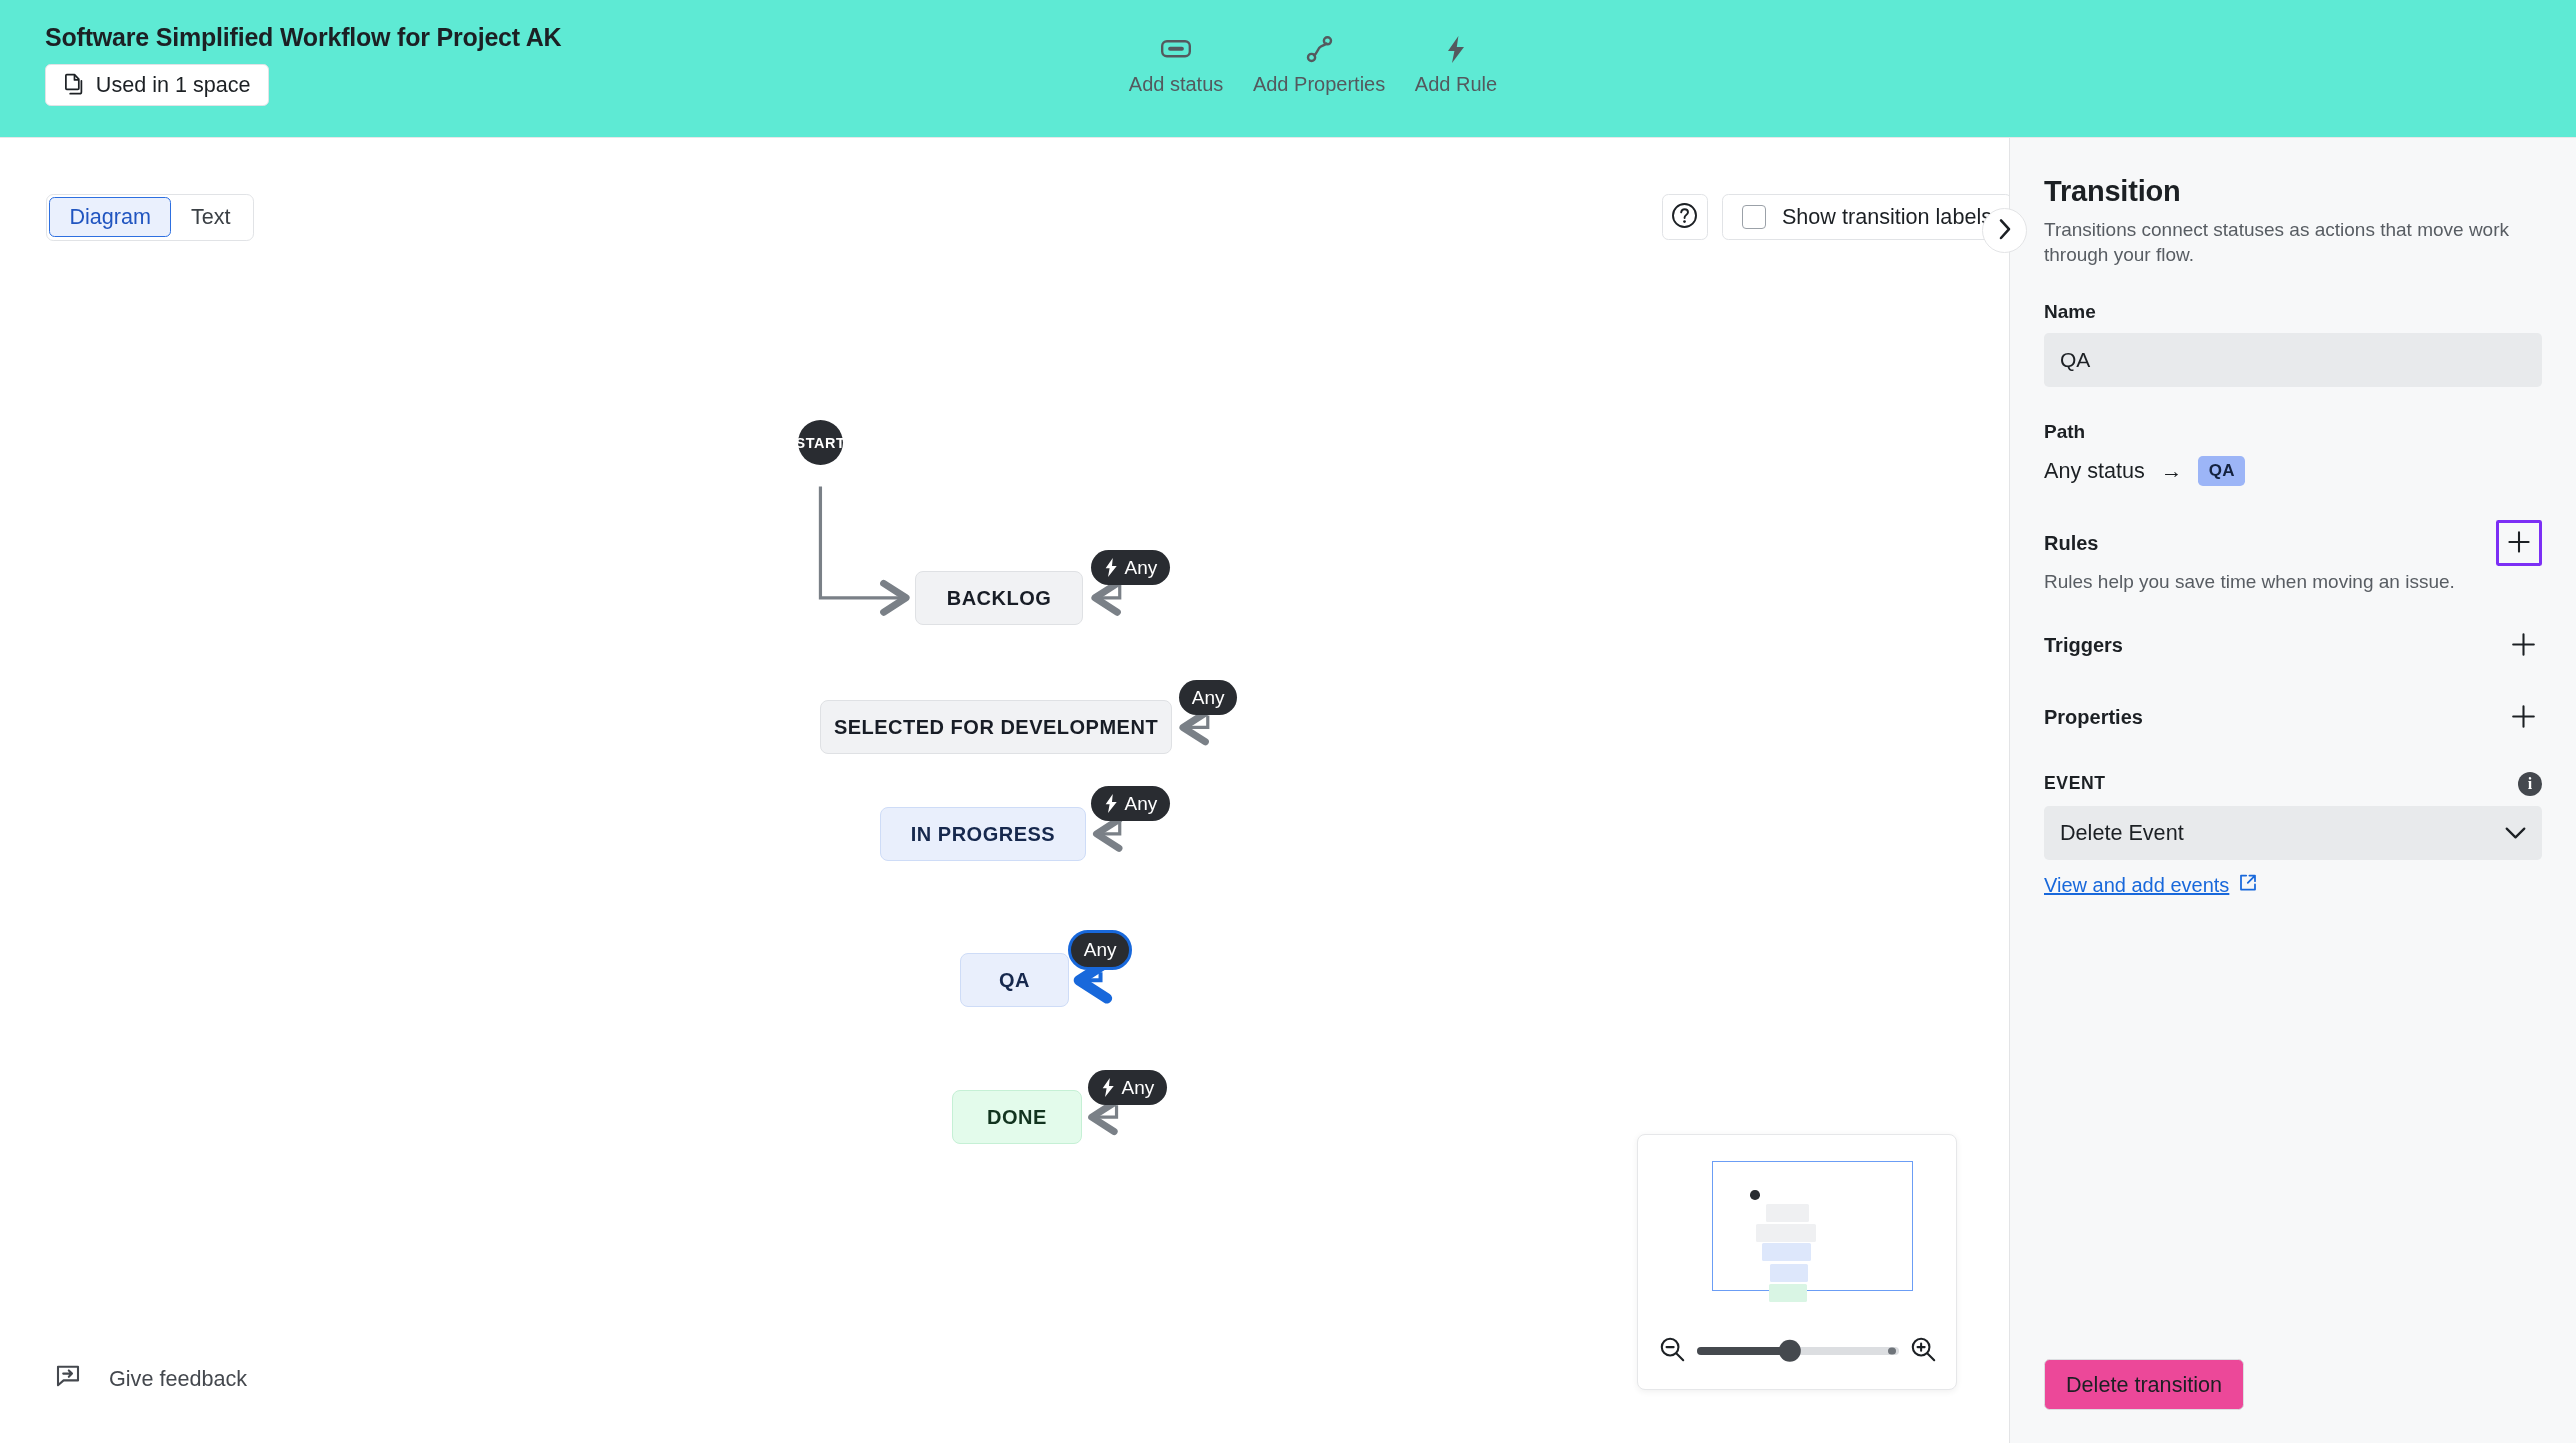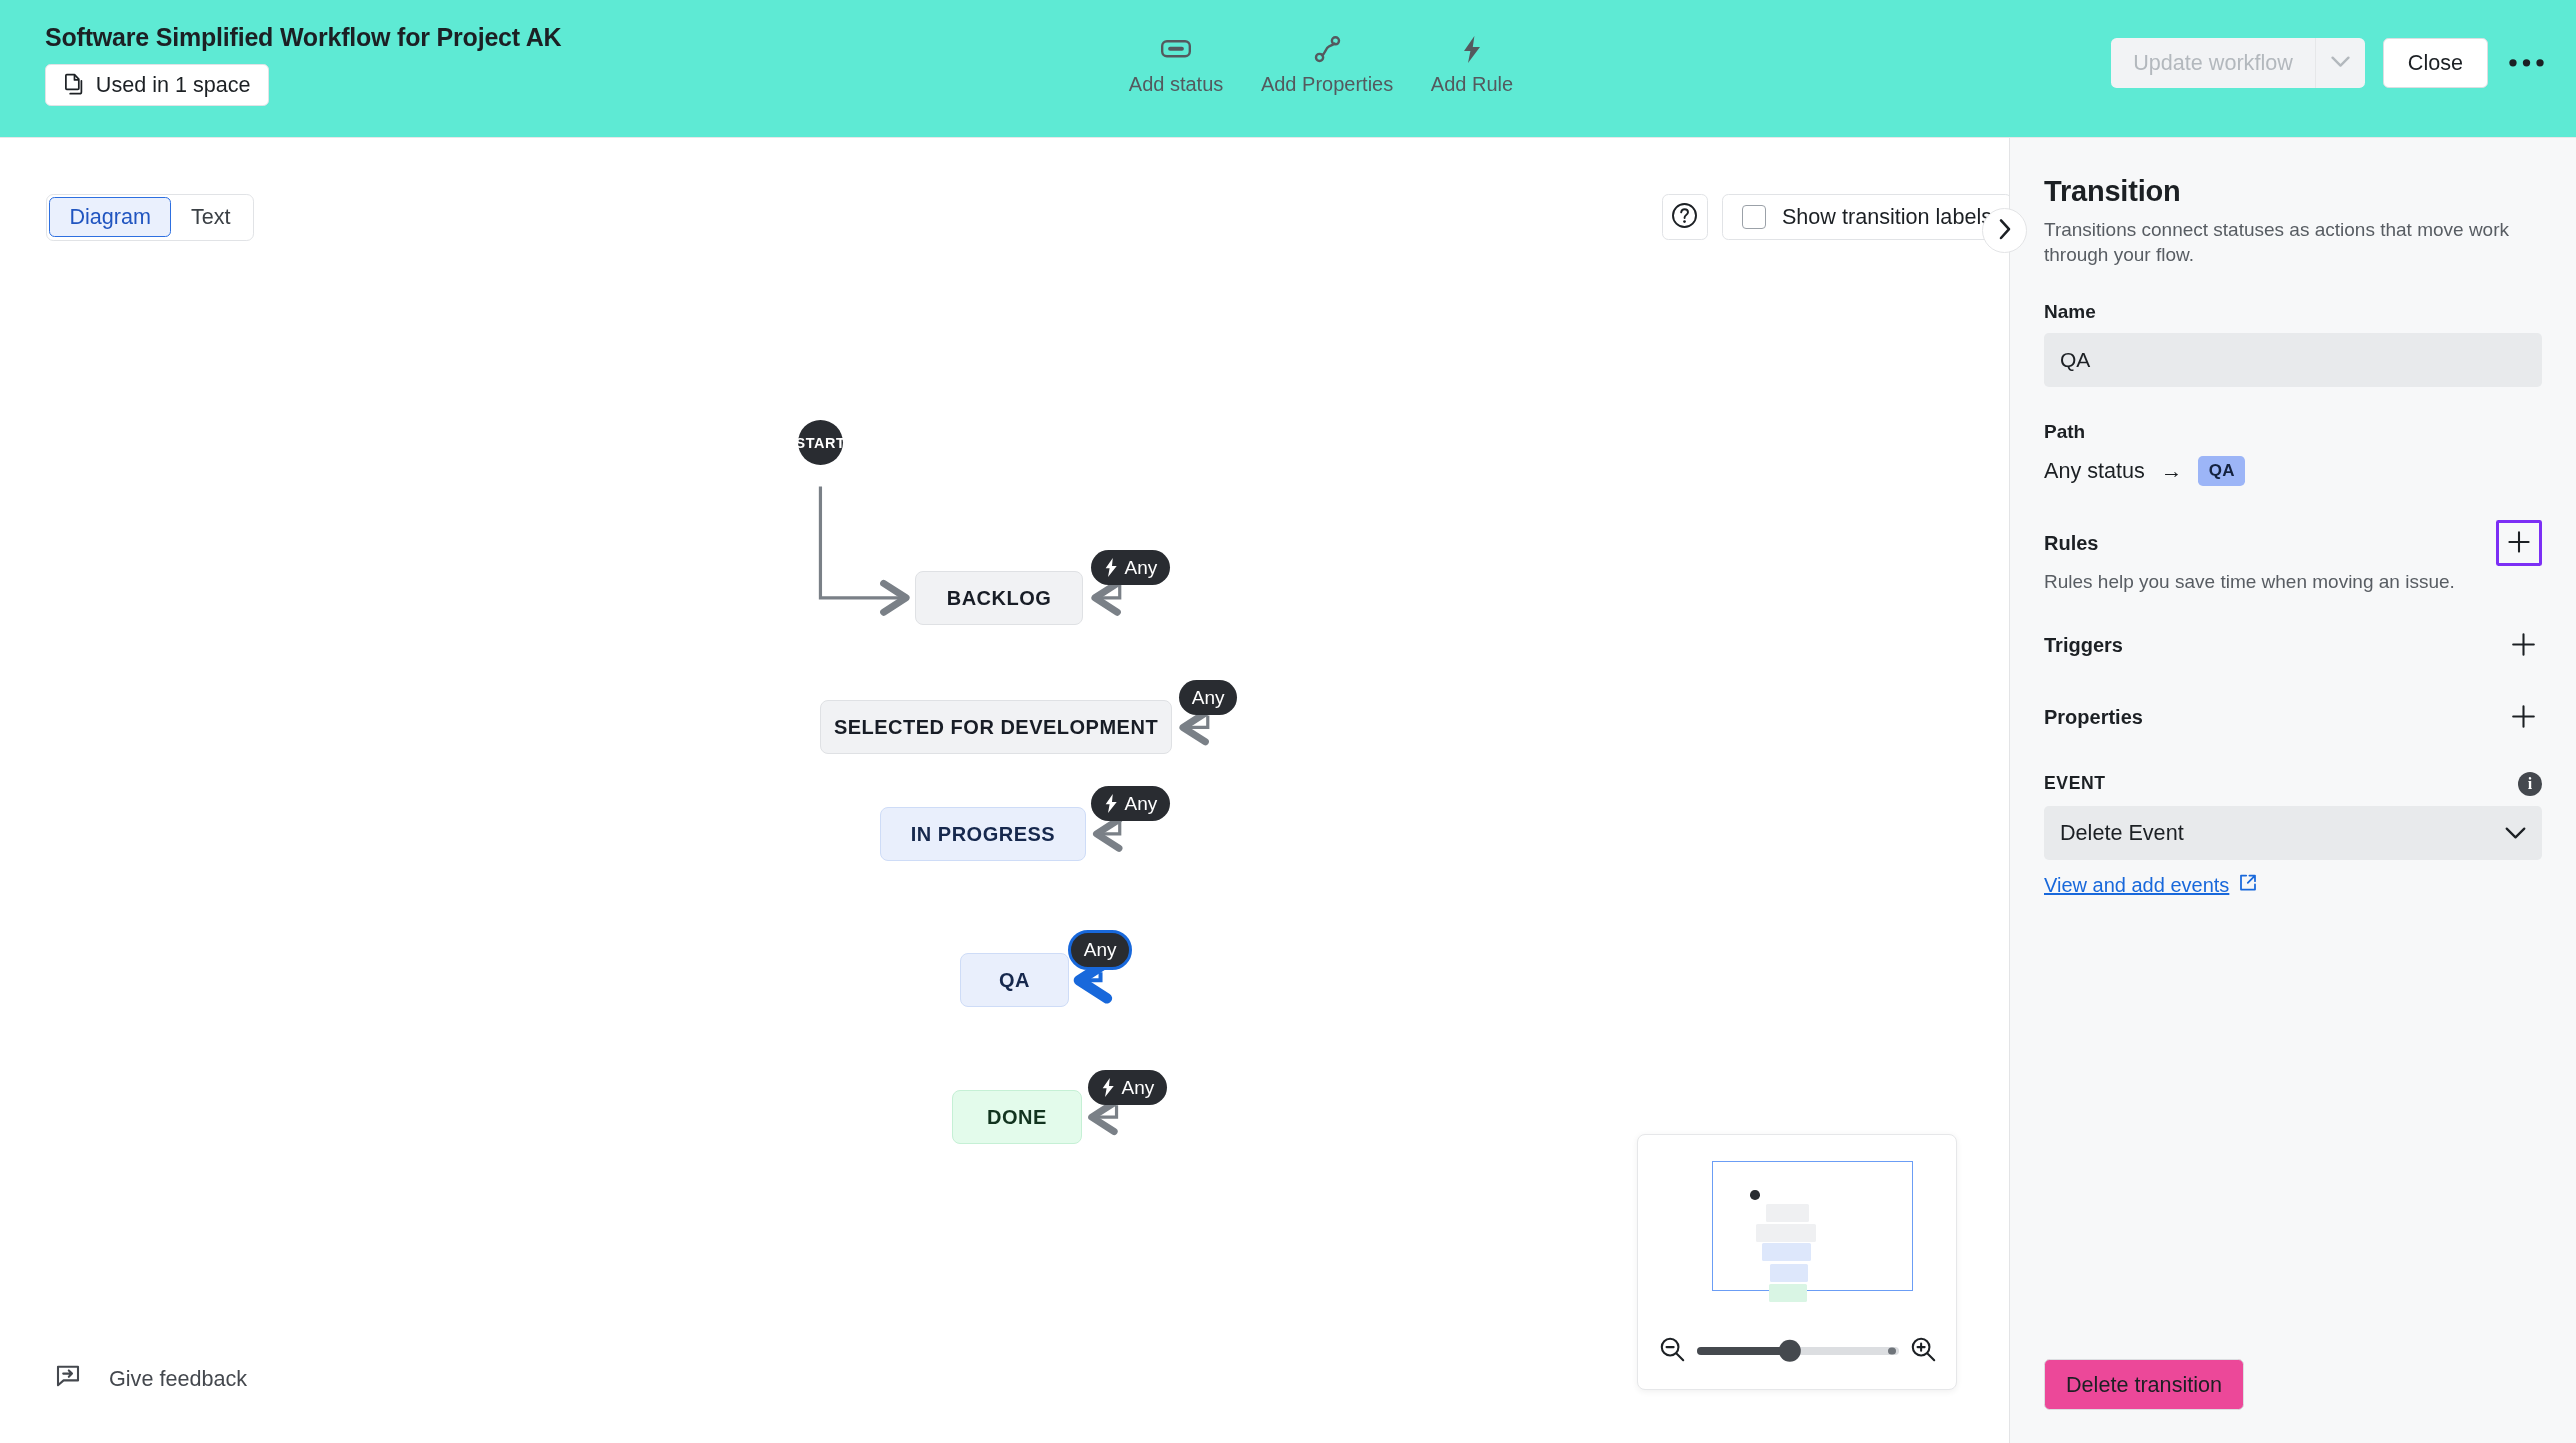--- a/index.html
+++ b/index.html
@@ -30,21 +30,21 @@
     height: 42px; padding: 0 17.6px;
     border: 1.6px solid #e1e3e6; border-radius: 5.6px;
     background: #ffffff;
     font-size: 21.6px; color: #1c2024;
   }
   .space-chip svg { display: block; }
 
   
   .hdr-tools {
     position: absolute; left: 1116px; top: 30px;
-    display: flex; align-items: flex-start; gap: 12px;
+    display: flex; align-items: flex-start; gap: 4px;
   }
   .tool {
     display: flex; flex-direction: column; align-items: center;
     gap: 8px; padding: 3.2px 12.8px; cursor: pointer; background: none; border: 0;
   }
   .tool-icon { height: 32px; display: flex; align-items: center; justify-content: center; }
   .tool-label { font-size: 20px; color: #54595e; white-space: nowrap; }
 
   
   .hdr-right {
@@ -325,40 +325,20 @@
       <button class="tool">
         <span class="tool-icon">
           <svg width="24" height="29" viewBox="0 0 30 36" fill="none">
             <path d="M18 1 5 20h8l-3 15L25 15h-9l2-14z" fill="#54595e"></path>
           </svg>
         </span>
         <span class="tool-label">Add Rule</span>
       </button>
     </div>
 
-    <div class="hdr-right">
-      <div class="update-group">
-        <button class="btn-update">Update workflow</button>
-        <button class="btn-update-caret">
-          <span>
-            <svg width="19" height="12" viewBox="0 0 24 15" fill="none">
-              <path d="M2 2l10 10L22 2" stroke="#b3b8bd" stroke-width="3" stroke-linecap="round" stroke-linejoin="round"></path>
-            </svg>
-          </span>
-        </button>
-      </div>
-      <button class="btn-close">Close</button>
-      <button class="btn-more">
-        <svg width="35" height="9.6" viewBox="0 0 44 12" fill="none">
-          <circle cx="5" cy="6" r="4.6" fill="#1c2024"></circle>
-          <circle cx="22" cy="6" r="4.6" fill="#1c2024"></circle>
-          <circle cx="39" cy="6" r="4.6" fill="#1c2024"></circle>
-        </svg>
-      </button>
-    </div>
   </div>
 
   <div class="canvas"></div>
 
   <div class="view-toggle">
     <button class="vt-btn active">Diagram</button>
     <button class="vt-btn">Text</button>
   </div>
 
   <div class="canvas-ctrls">

